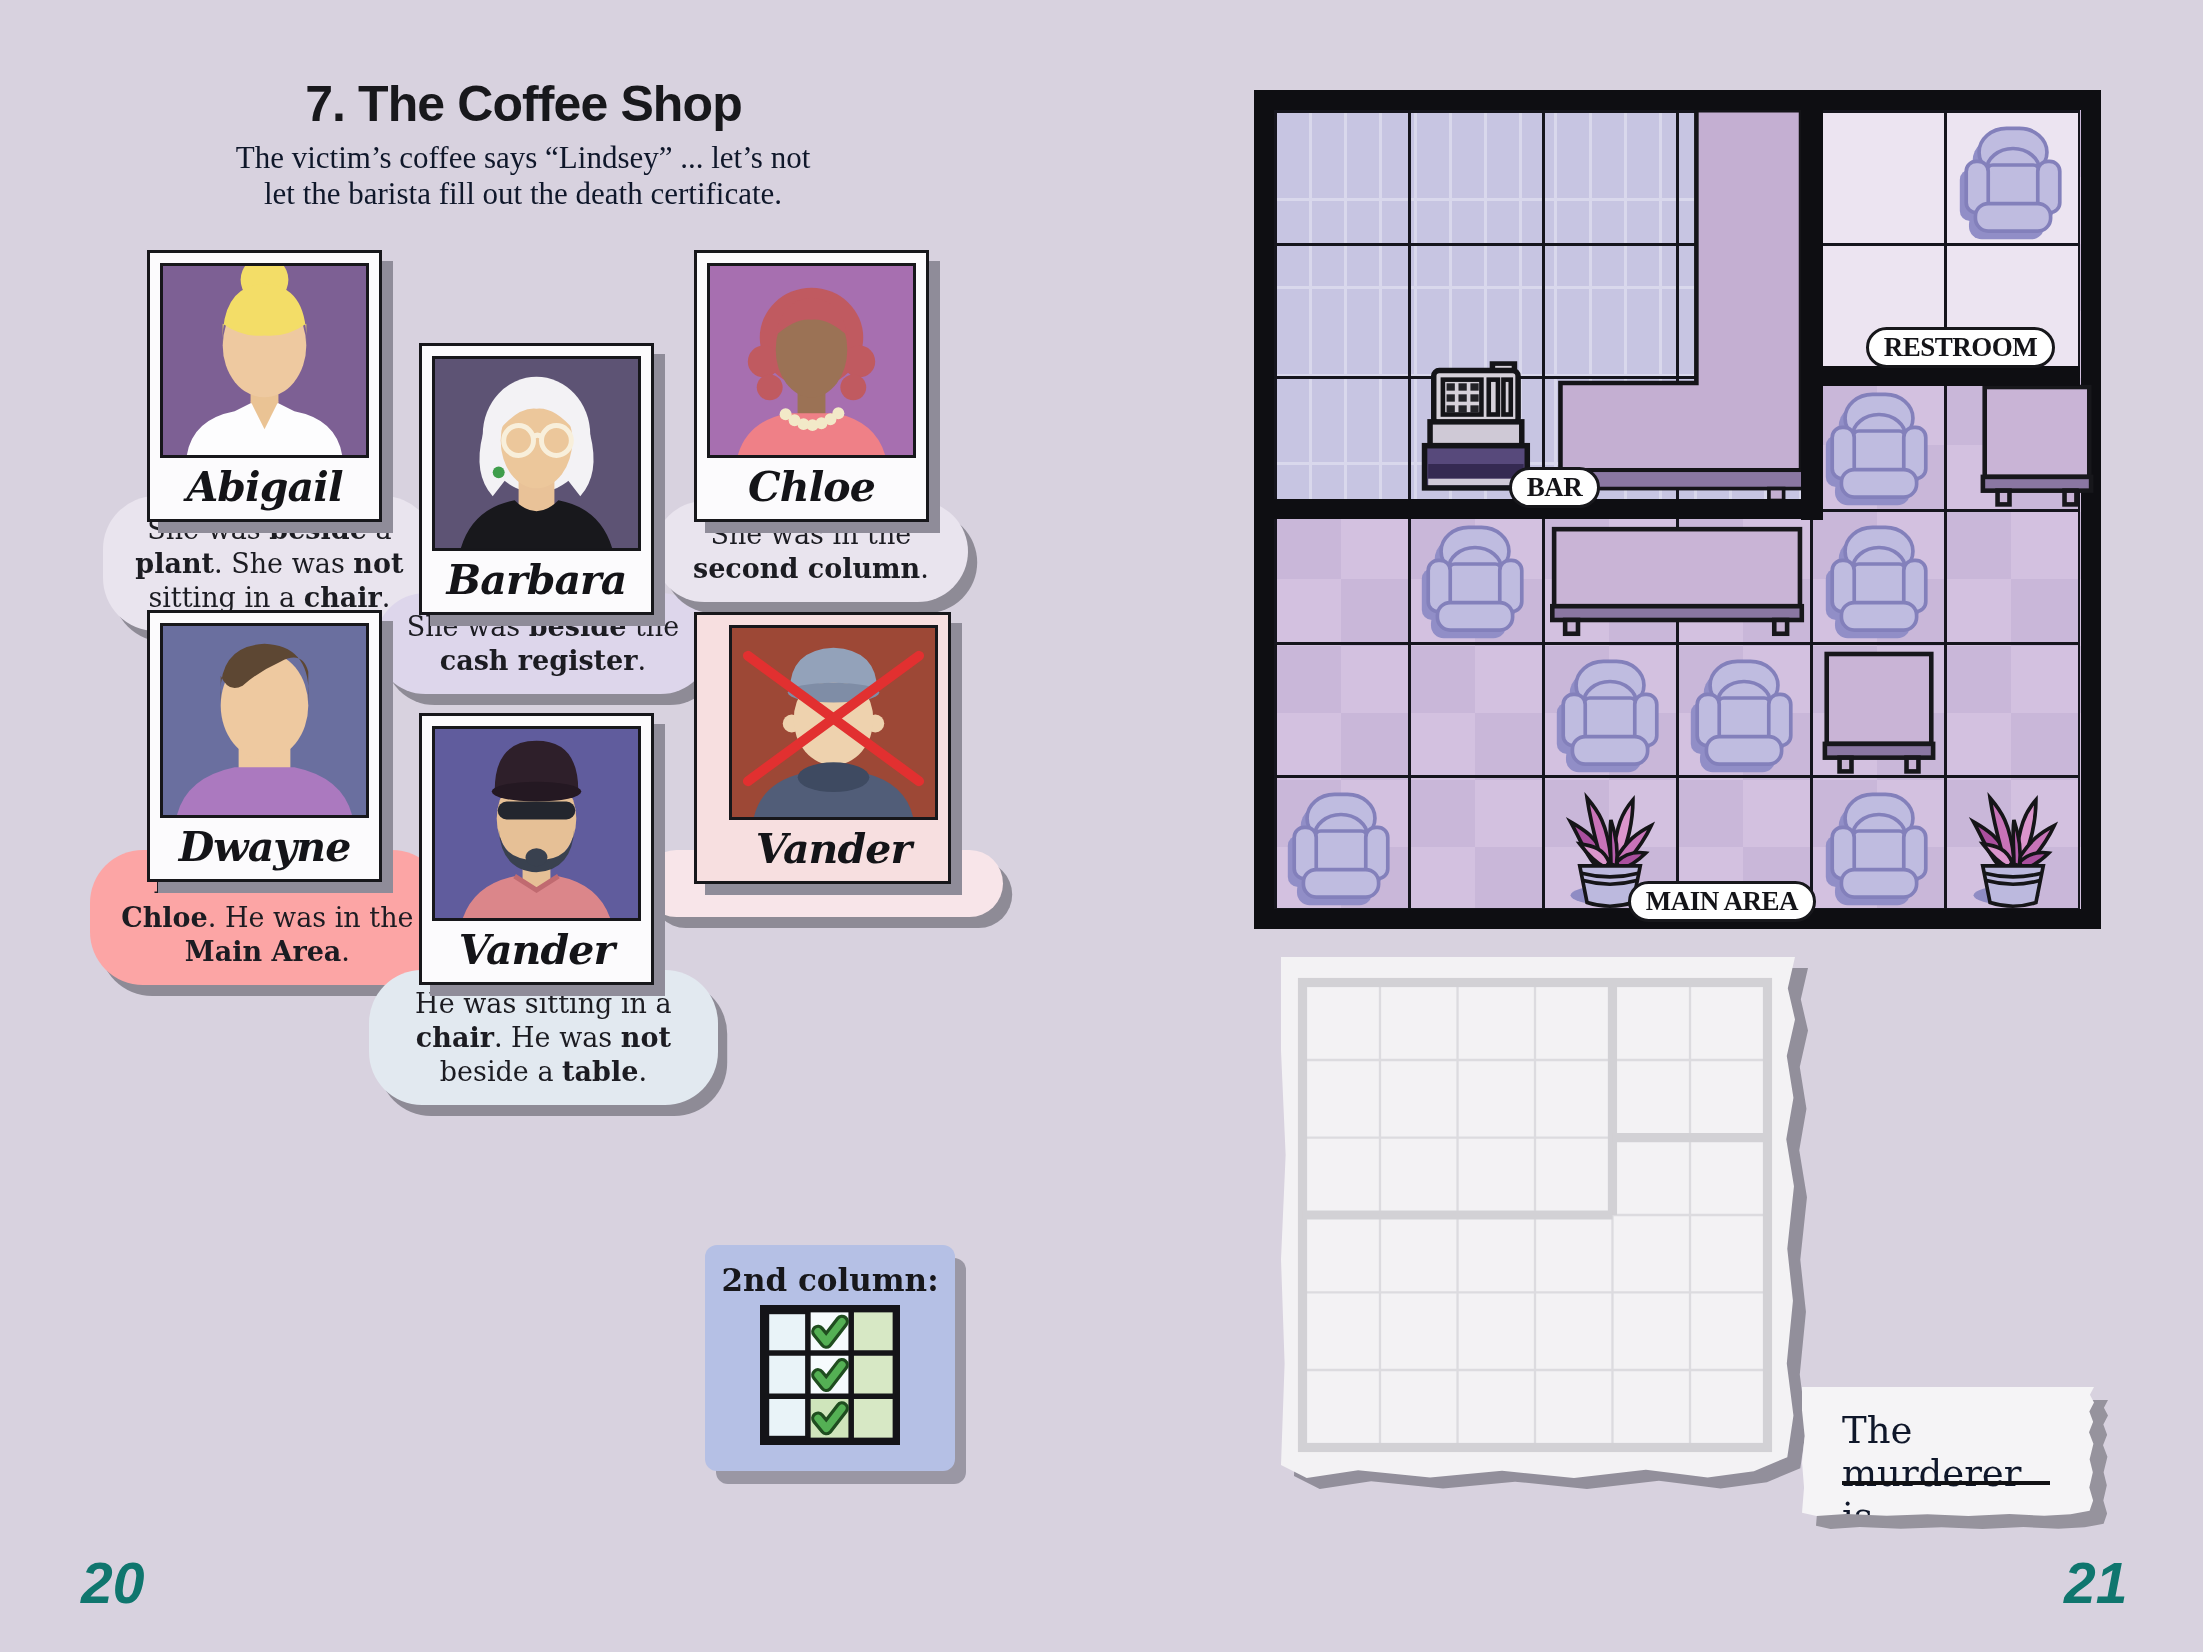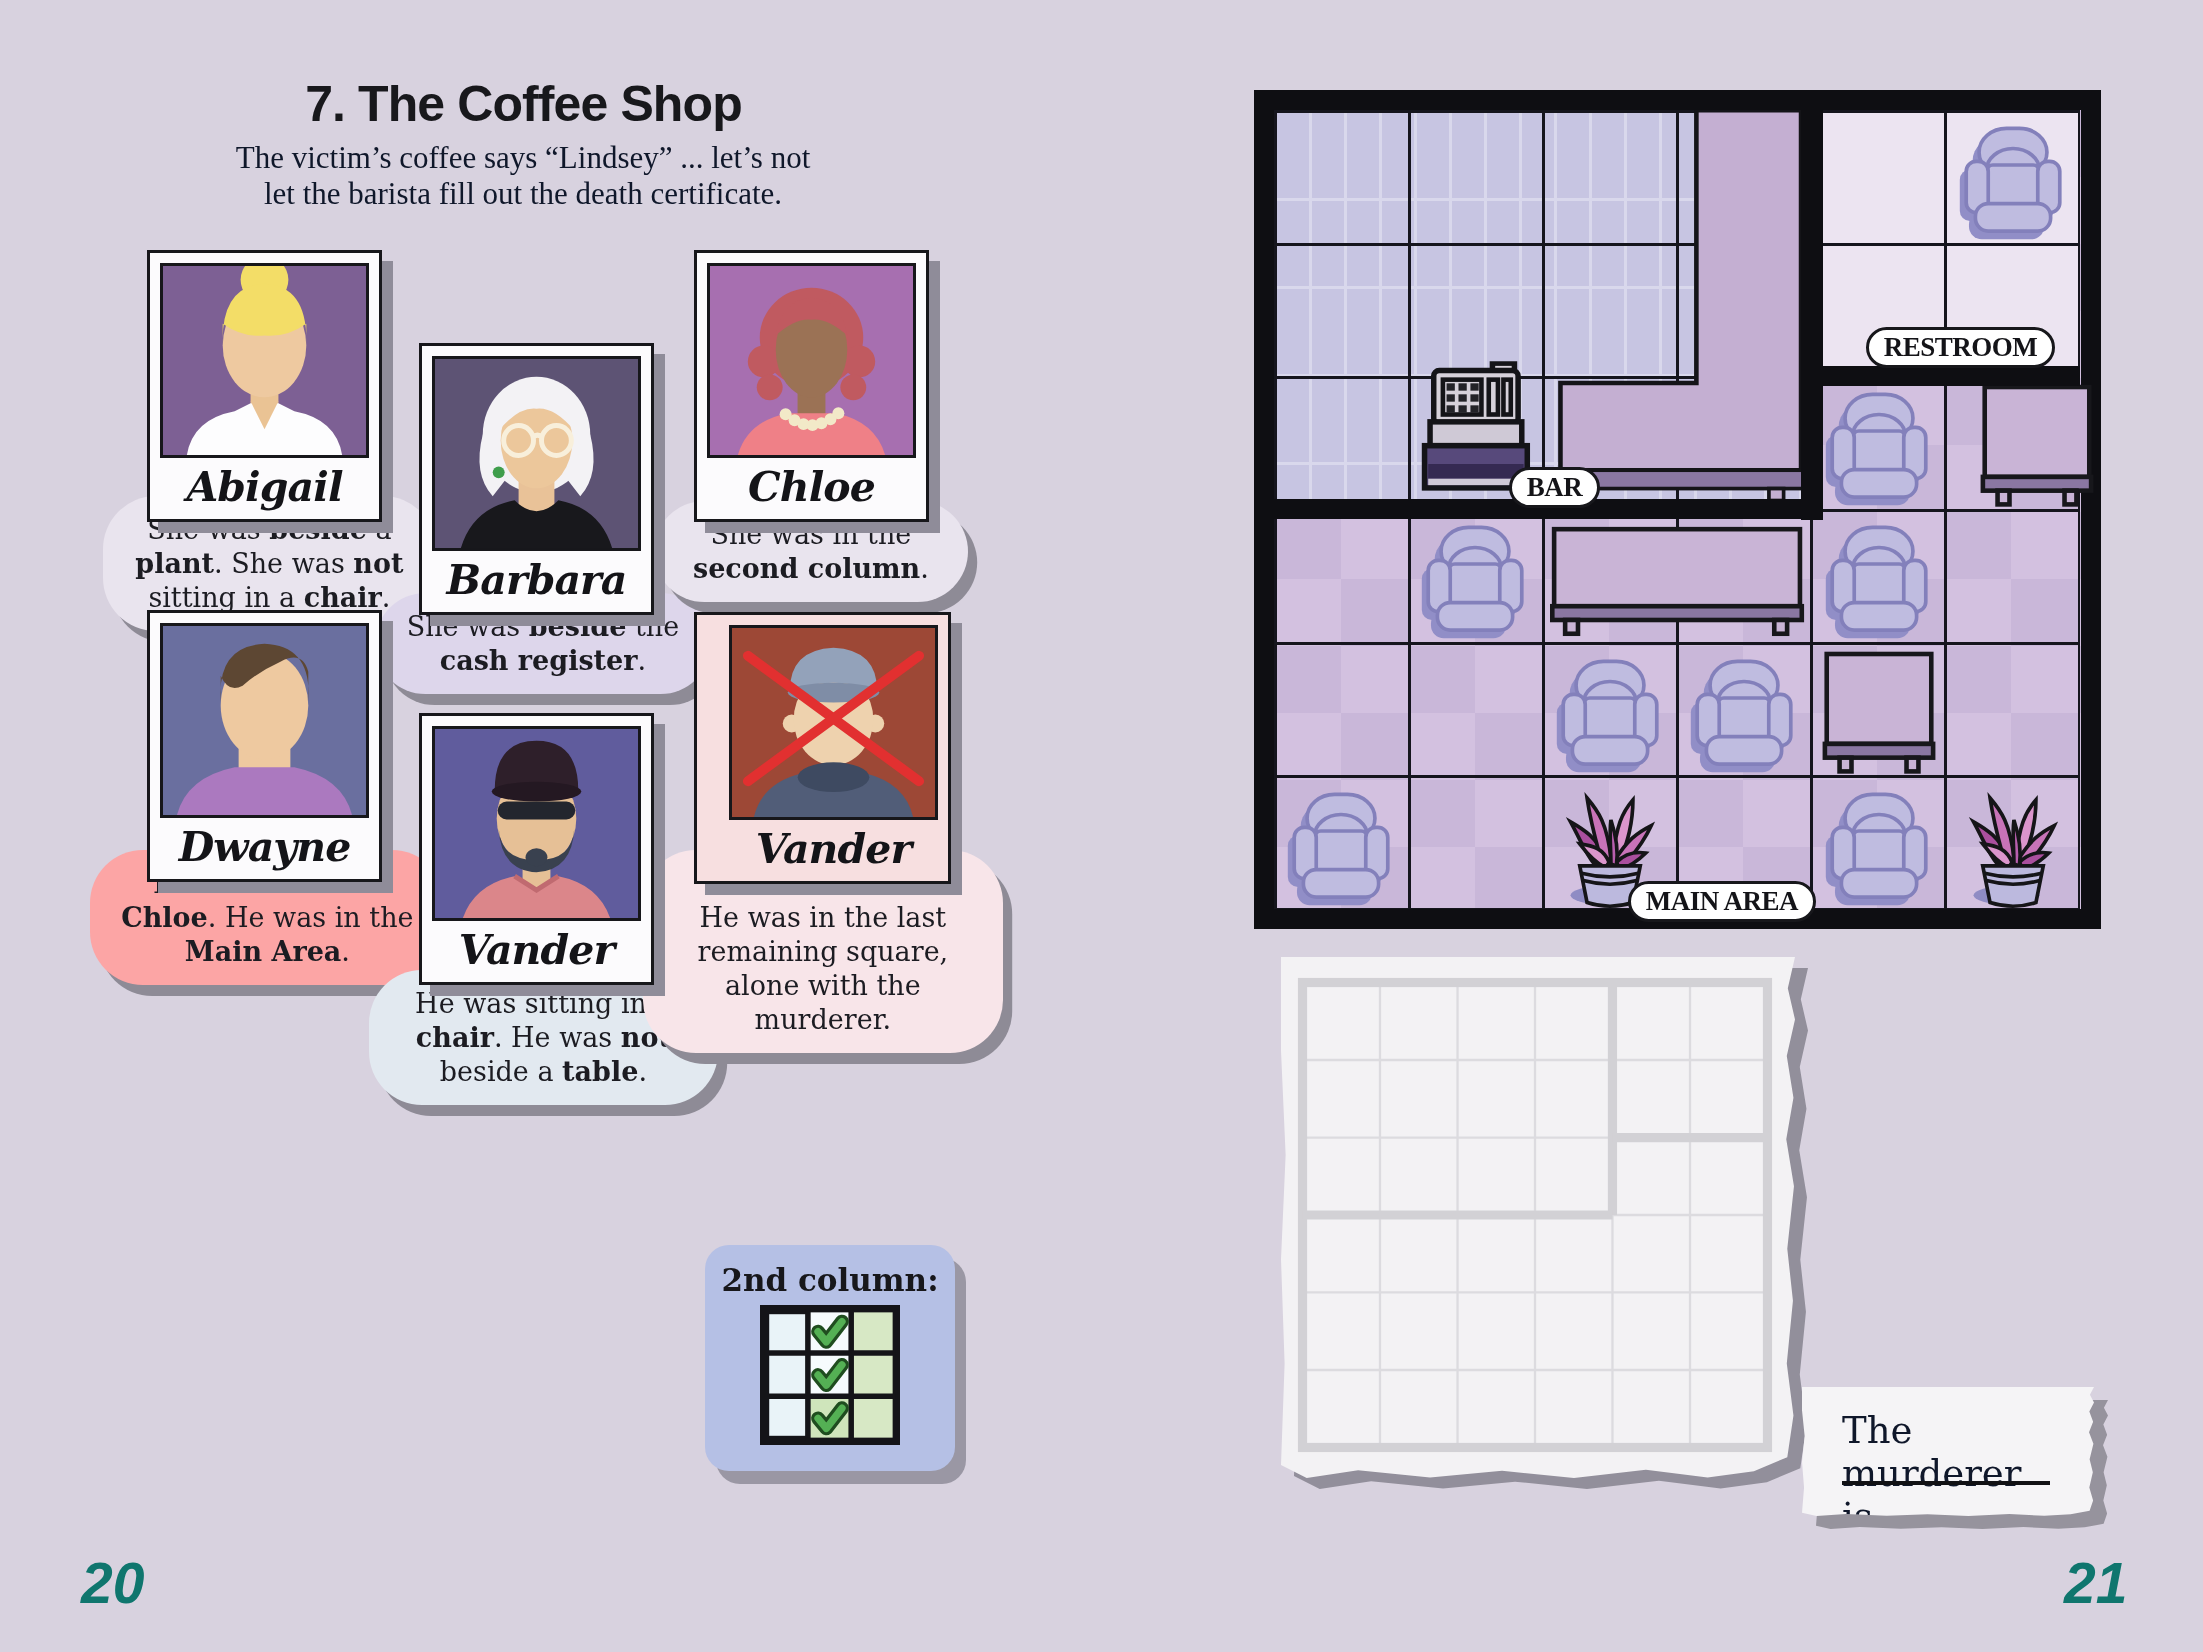--- a/index.html
+++ b/index.html
@@ -42,21 +42,21 @@
     box-shadow:9.2px 11px 0 #8e8b96;
     padding:16.5px 18.4px;text-align:center;
     font-family:"DejaVu Serif",serif;font-size:27px;line-height:34px;color:#1c1c22;
   }
   .bub-lav{background:#e9e4ee;} .bub-purple{background:#ddd6eb;}
   .bub-blue{background:#fca5a5;} .bub-steel{background:#e2e9f0;}
   .bub-pink{background:#f8e5e9;}
 
   .hint-box{
     left:705px;top:1245px;width:250px;height:226px;z-index:2;
-    background:#b5c0e5;border-radius:24px;box-shadow:11px 13px 0 #9a97a4;
+    background:#b5c0e5;border-radius:12px;box-shadow:11px 13px 0 #9a97a4;
     display:flex;flex-direction:column;align-items:center;
   }
   .hint-title{
     margin-top:16.5px;font-family:"DejaVu Serif",serif;font-weight:700;
     font-size:31px;color:#17171b;
   }
   .hint-grid{margin-top:7.3px;}
 
   .page-num{font-size:57px;font-weight:800;color:#0f766e;z-index:5;font-style:italic;}
   .pn-left{left:81px;top:1550px;}
@@ -328,21 +328,21 @@
     </svg>
   </div>
   <div class="pname">Vander</div>
 </div>
 
 <div class="bubble bub-lav" style="left:103px;top:496px;width:296px"><span>She was </span><b>beside</b><span> a </span><b>plant</b><span>. She was </span><b>not</b><span> sitting in a </span><b>chair</b><span>.</span></div>
 <div class="bubble bub-purple" style="left:375px;top:593px;width:299px"><span>She was </span><b>beside</b><span> the </span><b>cash register</b><span>.</span></div>
 <div class="bubble bub-lav" style="left:654px;top:501px;width:277px"><span>She was in the </span><b>second column</b><span>.</span></div>
 <div class="bubble bub-blue" style="left:90px;top:850px;width:318px"><span>He was </span><b>north</b><span> of </span><b>Chloe</b><span>. He was in the </span><b>Main Area</b><span>.</span></div>
 <div class="bubble bub-steel" style="left:369px;top:970px;width:312px"><span>He was sitting in a </span><b>chair</b><span>. He was </span><b>not</b><span> beside a </span><b>table</b><span>.</span></div>
-<div class="bubble bub-pink" style="left:643px;top:850px;width:323px"><b>The Victim.</b><br><span>He was in the last remaining square, alone with the murderer.</span></div>
+<div class="bubble bub-pink" style="left:643px;top:850px;width:323px"><b>The Victim.</b><br></div>
 
 <div class="abs hint-box">
   <div class="hint-title">2nd column:</div>
   <svg class="hint-grid" width="140" height="140" viewBox="0 0 152 152">
     <rect x="5" y="5" width="142" height="142" fill="#e9f3f8" stroke="#141418" stroke-width="10"></rect>
     <rect x="52" y="8" width="47" height="94" fill="#f6fbfd"></rect>
     <rect x="52" y="102" width="47" height="42" fill="#cfe5bb"></rect>
     <rect x="99" y="8" width="45" height="136" fill="#d7e8c5"></rect>
     <g stroke="#141418" stroke-width="6">
       <line x1="52" y1="5" x2="52" y2="147"></line>

